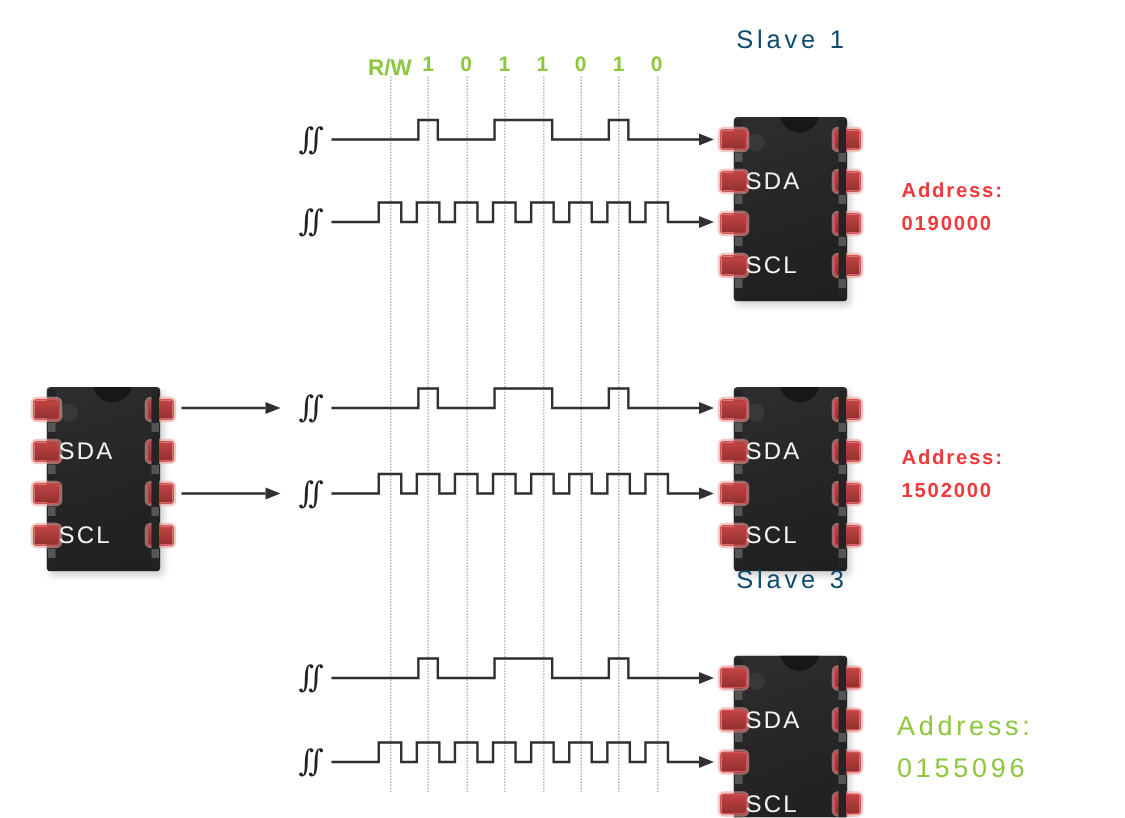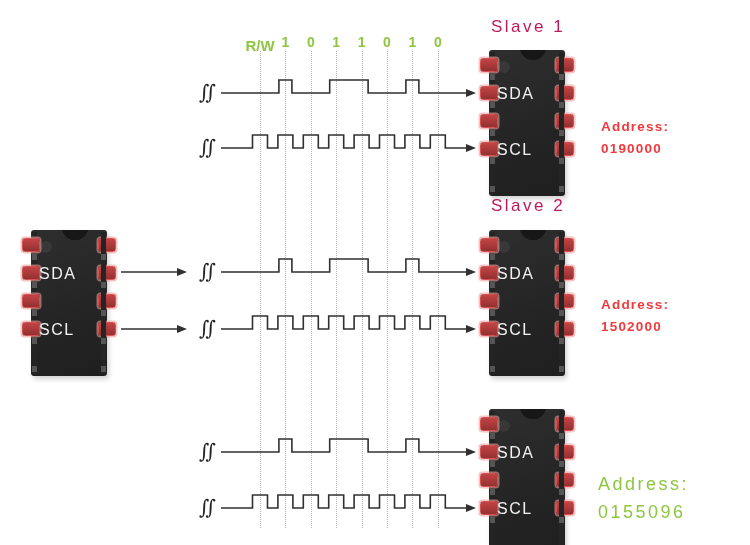--- a/index.html
+++ b/index.html
@@ -17,41 +17,41 @@
   
   #wave-svg{position:absolute;left:0;top:0;}
   .wave{fill:none;stroke:var(--wave,#303030);stroke-width:1.6;stroke-linejoin:miter;}
   .head{fill:var(--wave,#303030);stroke:none;}
 
   
   .brk{position:absolute;font:italic 20px "DejaVu Serif",serif;letter-spacing:-4px;
        color:#222;white-space:nowrap;}
 
   
-  .chip{position:absolute;width:76px;height:146px;border-radius:3px;
+  .chip{position:absolute;width:76px;height:123px;border-radius:3px;
         background:
           radial-gradient(circle at 58% -3px,#171717 0 13px,rgba(0,0,0,0) 13.5px),
           radial-gradient(circle at 15px 17px,#383838 0 5.5px,rgba(0,0,0,0) 6px),
           linear-gradient(160deg,#2e2e2e,#242424 60%,#1f1f1f);
-        box-shadow:2px 3px 5px rgba(0,0,0,0.18);}
+        box-shadow:2px 3px 5px rgba(0,0,0,0.18);margin-top:28px;}
   .chip::before,.chip::after{content:"";position:absolute;top:2px;bottom:2px;width:5px;
         background:repeating-linear-gradient(180deg,#242424 0 22px,#555 22px 28px);}
   .chip::before{left:1px;}
   .chip::after{right:1px;}
   .pin{position:absolute;width:16px;height:12px;border-radius:2.5px;
        background:linear-gradient(180deg,#c24444,#943030);
        border:1px solid #d65151;box-shadow:0 0 0 1.5px rgba(236,158,158,0.6);}
   .pin.l{left:-9px;}  .pin.r{right:-9px;}
   .p1{top:8px;} .p2{top:36px;} .p3{top:64px;} .p4{top:92px;}
   .clabel{position:absolute;left:8px;color:#f2f2f2;z-index:2;
           font:400 16px/13px "Liberation Sans",sans-serif;letter-spacing:1.5px;}
   .lsda{top:37px;} .lscl{top:93px;}
 
   
-  .chip-title{position:absolute;width:140px;text-align:center;color:#be185d;
+  .chip-title{position:absolute;width:140px;text-align:center;color:#0c4a6e;
               font:400 17px/20px "Liberation Sans",sans-serif;letter-spacing:2.5px;}
 
   
   .addr{position:absolute;left:601px;white-space:pre-line;
         font:700 13.5px/22px "Liberation Sans",sans-serif;letter-spacing:1.2px;margin-top:32px;}
   .addr-lg{left:598px;font:400 18px/28px "Liberation Sans",sans-serif;letter-spacing:2.5px;}
 </style>
 </head>
 <body>
 
@@ -122,35 +122,35 @@
     <i class="pin l p4"></i>
     <i class="pin r p1"></i>
     <i class="pin r p2"></i>
     <i class="pin r p3"></i>
     <i class="pin r p4"></i>
     <span class="clabel lsda">SDA</span>
     <span class="clabel lscl">SCL</span>
   </div>
   <div class="addr" style="top: 84px; color: rgb(238, 58, 61);"><span>Address:</span><br><span>0190000</span></div>
 
-  <div class="chip-title" style="left:458px;top:196px">Slave 2</div>
   <div class="chip" style="left:489px;top:230px">
     <i class="pin l p1"></i>
     <i class="pin l p2"></i>
     <i class="pin l p3"></i>
     <i class="pin l p4"></i>
     <i class="pin r p1"></i>
     <i class="pin r p2"></i>
     <i class="pin r p3"></i>
     <i class="pin r p4"></i>
     <span class="clabel lsda">SDA</span>
     <span class="clabel lscl">SCL</span>
   </div>
   <div class="addr" style="top: 262px; color: rgb(238, 58, 61);"><span>Address:</span><br><span>1502000</span></div>
 
+  <div class="chip-title" style="left:458px;top:377px">Slave 3</div>
   <div class="chip" style="left:489px;top:409px">
     <i class="pin l p1"></i>
     <i class="pin l p2"></i>
     <i class="pin l p3"></i>
     <i class="pin l p4"></i>
     <i class="pin r p1"></i>
     <i class="pin r p2"></i>
     <i class="pin r p3"></i>
     <i class="pin r p4"></i>
     <span class="clabel lsda">SDA</span>

